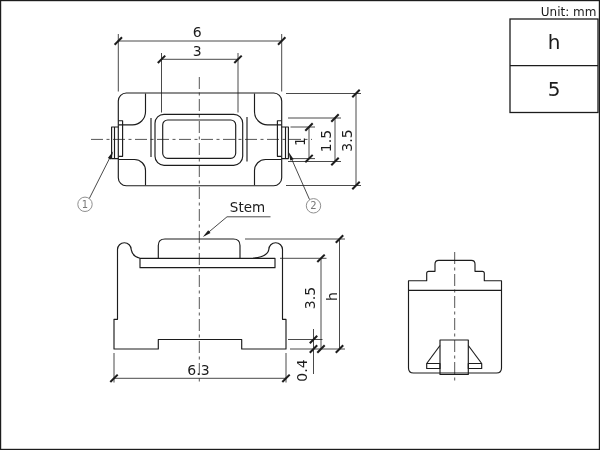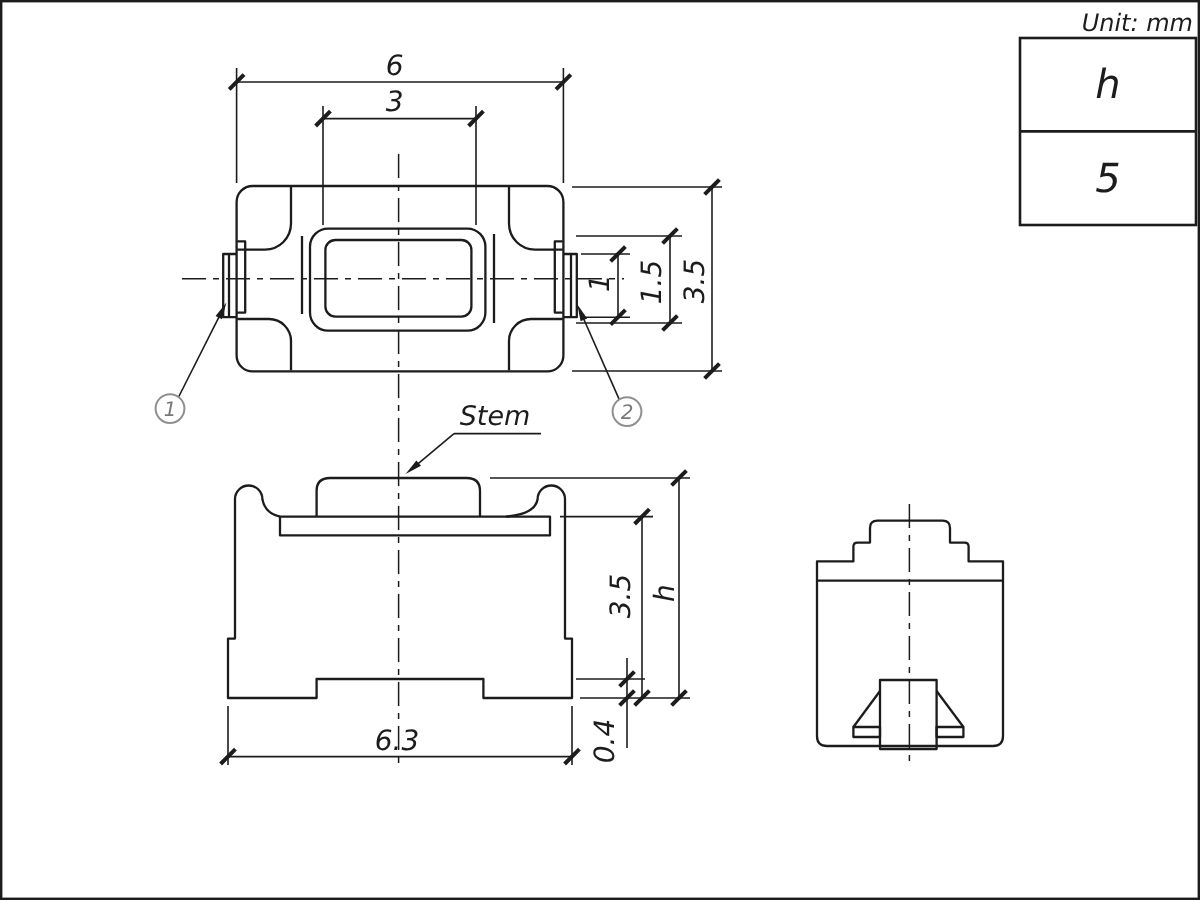--- a/index.html
+++ b/index.html
@@ -2,21 +2,20 @@
 <html><head>
 <meta charset="utf-8">
 <style>
   html,body{margin:0;padding:0;background:#e8e8e8;}
   #stage{
     position:relative;
     width:600px;height:450px;
     background:#ffffff;
     font-family:"DejaVu Sans", sans-serif;
     overflow:hidden;
-    font-style:italic;
   }
   svg{display:block;}
   .obj{fill:none;stroke:#1c1c1c;stroke-width:1.15;stroke-linejoin:round;}
   .thin{fill:none;stroke:#1c1c1c;stroke-width:0.8;}
   .cl{fill:none;stroke:#1c1c1c;stroke-width:0.75;stroke-dasharray:12 3.5 3 3.5;}
   .tick{stroke:#1c1c1c;stroke-width:2;}
   .arrowhead{fill:#1c1c1c;stroke:none;}
   .dim-text{font-size:14px;fill:#1c1c1c;}
   .label-text{font-size:13.5px;fill:#1c1c1c;}
   .unit-text{font-size:12px;fill:#1c1c1c;}

